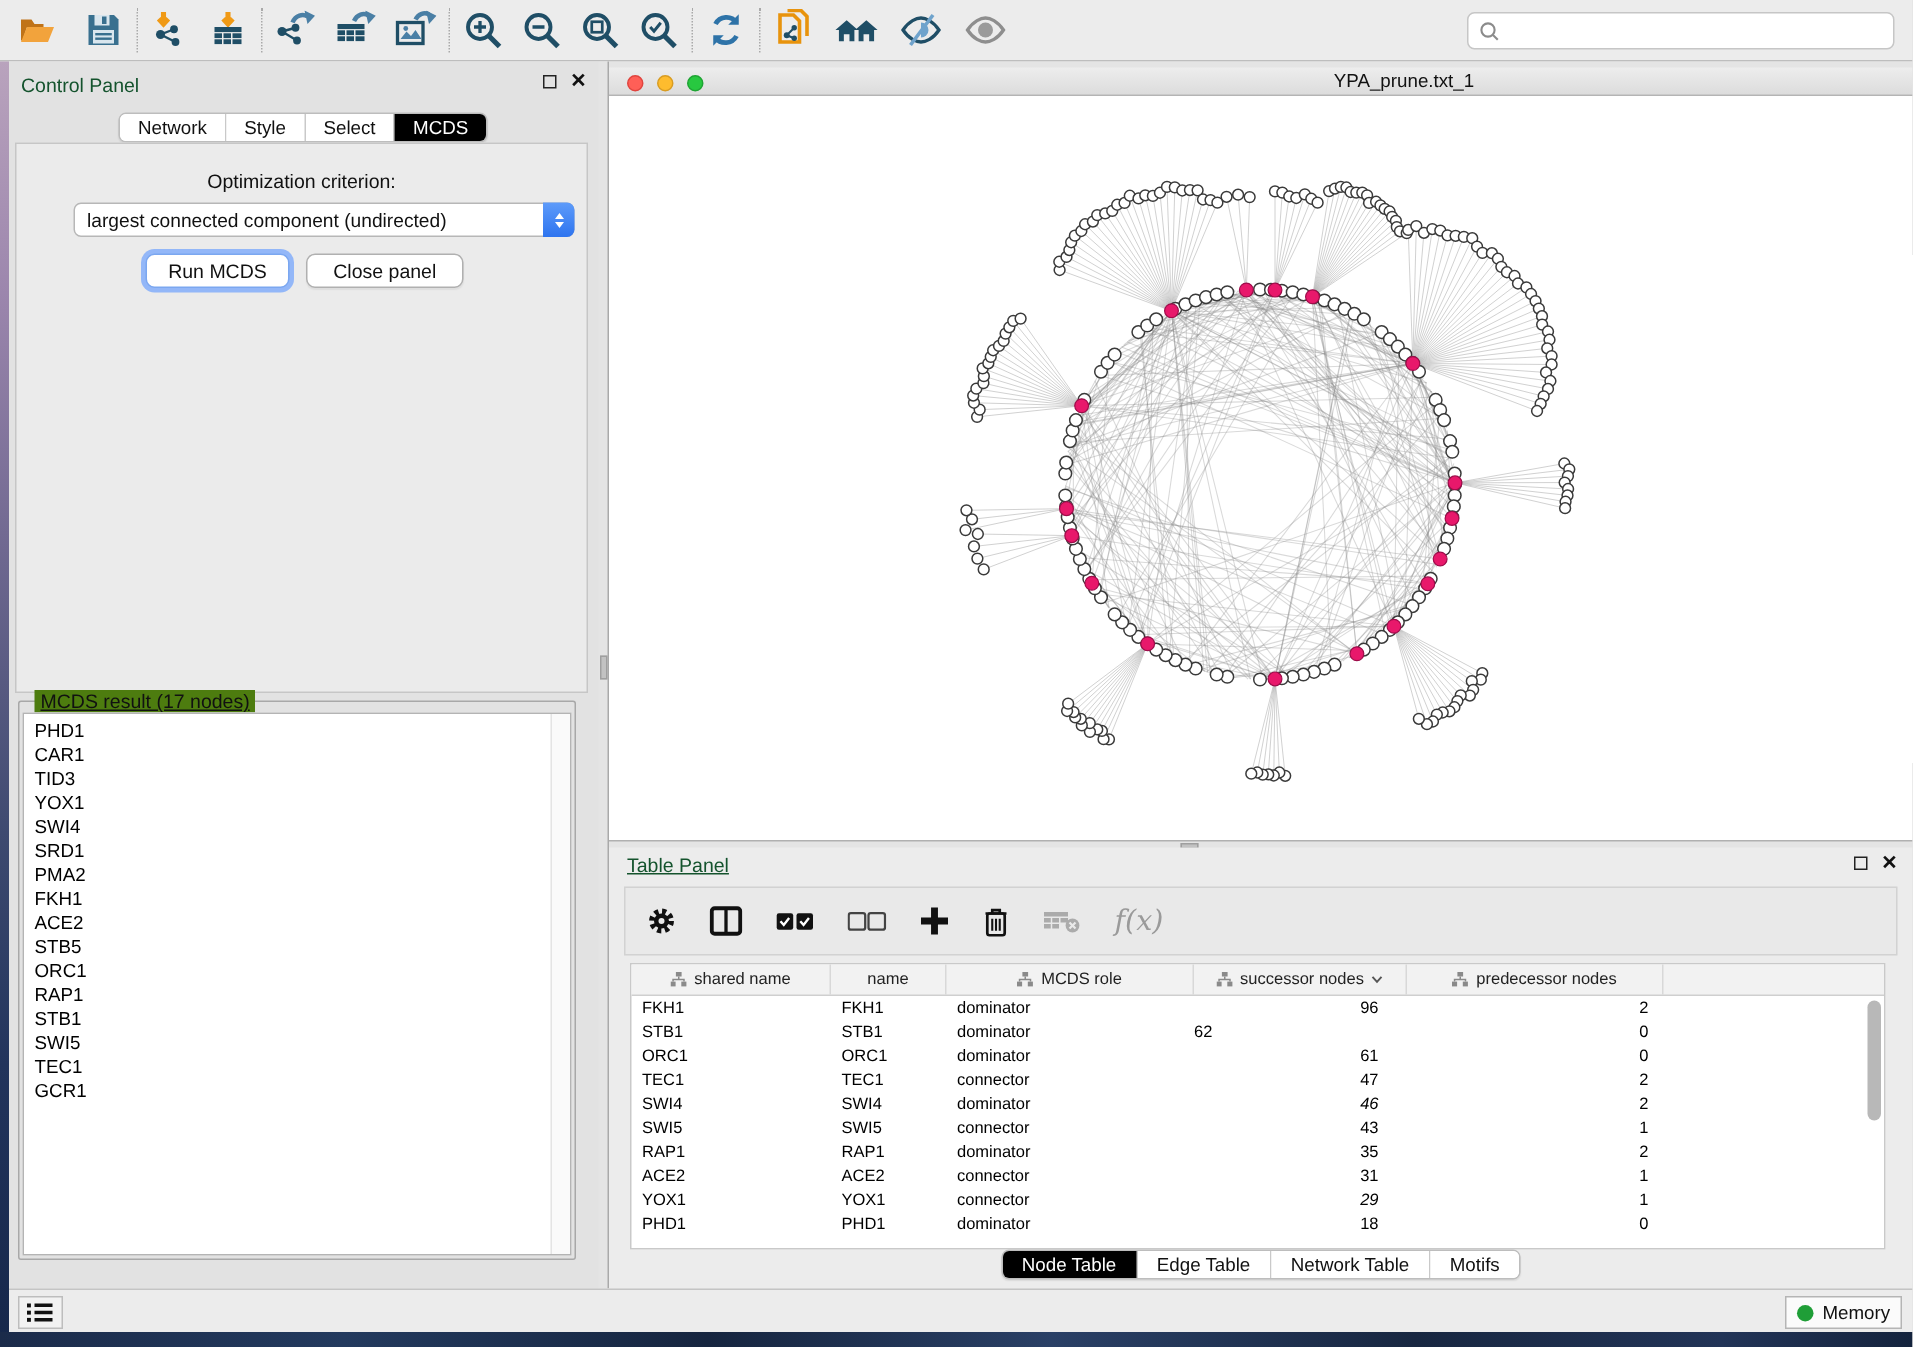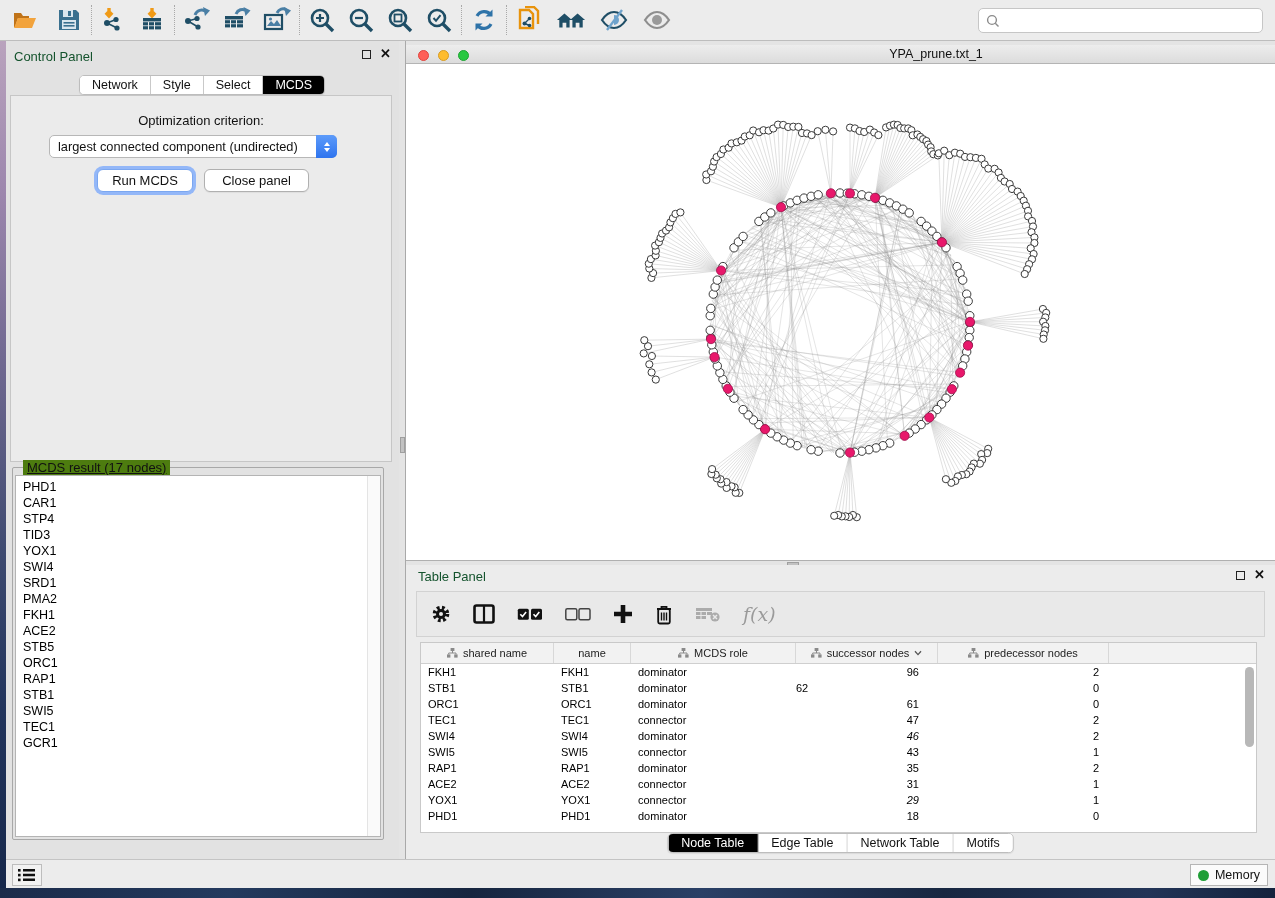--- a/index.html
+++ b/index.html
@@ -30,21 +30,21 @@
   .close-ic { font-size:13px; font-weight:bold; color:#111; line-height:10px; }
 
   .seg { display:flex; height:20px; border:1px solid #bdbdbd; border-radius:5px; background:#fff; overflow:hidden; box-shadow:0 1px 1px rgba(0,0,0,.08); }
   .seg .sg { font-size:12.5px; color:#111; display:flex; align-items:center; justify-content:center; padding:0 12px; border-right:1px solid #c9c9c9; background:#fff; }
   .seg .sg:last-child { border-right:none; }
   .seg .sg.sel { background:#000000; color:#fff;text-align:right; }
   .cp-tabs { position:absolute; left:73px; top:34px; }
 
   .cp-inner { position:absolute; left:4px; top:54px; width:382px; height:367px; background:#ebebeb; border:1px solid #c6c6c6; }
   .opt-label { position:absolute; left:0; top:17px; width:100%; text-align:center; font-size:13px; color:#111; }
-  .select { position:absolute; left:38px; top:39px; width:288px; height:23px; background:#fff; border:1px solid #b7b7b7; border-radius:5px; display:flex; align-items:center; }
+  .select { position:absolute; left:38px; top:39px; width:334px; height:23px; background:#fff; border:1px solid #b7b7b7; border-radius:5px; display:flex; align-items:center; }
   .select .sel-text { flex:1; font-size:12.8px; color:#111; padding-left:8px; white-space:nowrap; overflow:hidden; }
   .stepper { width:21px; height:23px; margin-right:-1px; background:linear-gradient(#5d9bfa,#2e74ef); border-radius:0 5px 5px 0; display:flex; flex-direction:column; align-items:center; justify-content:center; gap:2px; }
   .tri-up { width:0; height:0; border-left:3.5px solid transparent; border-right:3.5px solid transparent; border-bottom:4.5px solid #fff; }
   .tri-dn { width:0; height:0; border-left:3.5px solid transparent; border-right:3.5px solid transparent; border-top:4.5px solid #fff; }
   .btn { position:absolute; height:23px; background:#fff; border:1px solid #b0b0b0; border-radius:6px; font-size:13px; color:#111; display:flex; align-items:center; justify-content:center; box-shadow:0 1px 1px rgba(0,0,0,.06); }
   .btn.focused { box-shadow:0 0 0 3px rgba(100,155,255,.65); border-color:#7ba7f0; }
 
   .fieldset { position:absolute; left:6px; top:426px; width:372px; height:373px; border:1px solid #a8a8a8; border-radius:2px; }
   .fieldset .legend { position:absolute; left:10px; top:-8px; background:#4d7c0f; padding:0 4px; font-size:13px; color:#111;text-decoration:underline; }
   .mcds-listbox { position:absolute; left:2px; top:7px; width:366px; height:362px; background:#fff; border:1px solid #b4b4b4; overflow:hidden; }
@@ -279,21 +279,20 @@
       <div class="btn focused" style="left:86px; top:73px; width:96px;">Run MCDS</div>
       <div class="btn" style="left:193px; top:73px; width:105px;">Close panel</div>
     </div>
 
     <div class="fieldset">
       <span class="legend">MCDS result (17 nodes)</span>
       <div class="mcds-listbox">
         <ul class="mcds-list" id="mcds-list">
             <li>PHD1</li>
             <li>CAR1</li>
-            <li>STP4</li>
             <li>TID3</li>
             <li>YOX1</li>
             <li>SWI4</li>
             <li>SRD1</li>
             <li>PMA2</li>
             <li>FKH1</li>
             <li>ACE2</li>
             <li>STB5</li>
             <li>ORC1</li>
             <li>RAP1</li>
@@ -1029,21 +1028,21 @@
             <circle cx="305.0" cy="275.1" r="4.6"></circle>
             <circle cx="315.1" cy="206.5" r="4.6"></circle>
           </g>
    </svg></div>
     <div class="net-hsplit">
         <div class="hgrip"></div>
       </div>
   </div>
 
   <div class="tpanel">
-    <div class="panel-title" style="left:12px; top:4px;">Table Panel</div>
+    <div class="panel-title" style="left:12px; top:4px;text-decoration:underline;">Table Panel</div>
     <div class="win-btns" style="top:5px; right:10px;">
       <span class="float-ic"></span>
       <span class="close-ic">✕</span>
     </div>
 
     <div class="tp-toolbar">
       <span class="tp-ic">
         <svg width="20" height="20" viewBox="0 0 20 20">
             <circle cx="10" cy="10" r="6.2" fill="none" stroke="#111" stroke-width="4.2" stroke-dasharray="2.6 2.3"></circle>
             <circle cx="10" cy="10" r="5" fill="#111"></circle>

